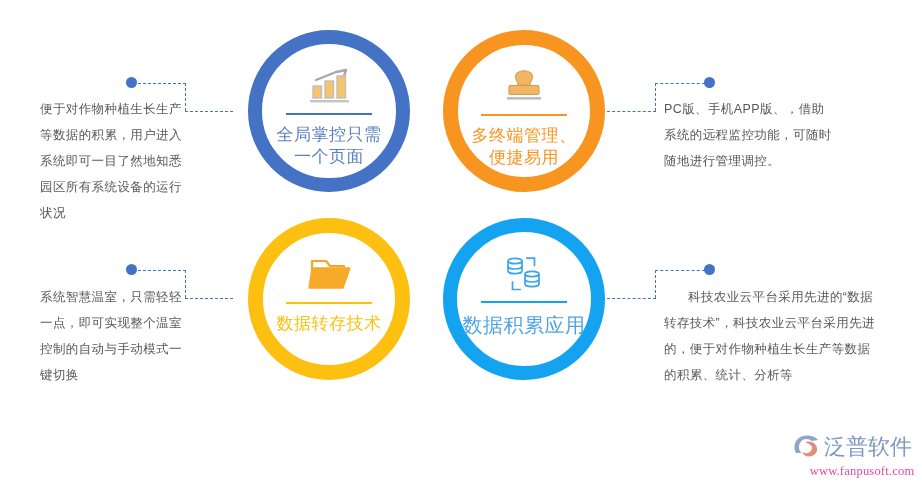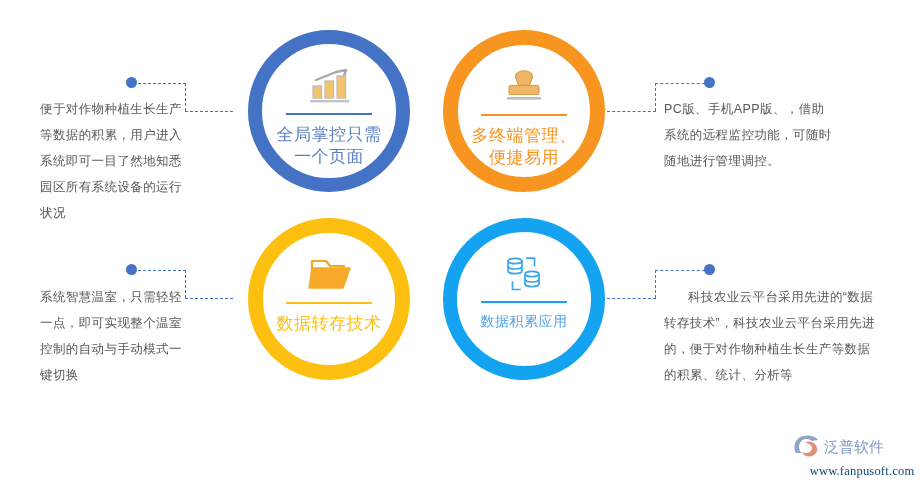--- a/index.html
+++ b/index.html
@@ -68,21 +68,21 @@
   #circle-data     { left: 443px; top: 218px; border: 14px solid #13a3f0; }
 
   #circle-global .divider { background: #4472c4; }
   #circle-multi  .divider { background: #f79520; }
   #circle-easy   .divider { background: #fdc010; }
   #circle-data   .divider { background: #13a3f0; }
 
   #circle-global .c-label { color: #5a7fc4; font-size: 17px; }
   #circle-multi  .c-label { color: #f79520; font-size: 17px; }
   #circle-easy   .c-label { color: #fdc010; font-size: 17px; }
-  #circle-data   .c-label { color: #4fa4e8; font-size: 14px; }
+  #circle-data   .c-label { color: #4fa4e8; font-size: 20px; }
 
   
   .text-block {
     position: absolute;
     color: #585858;
     font-size: 12.5px;
     line-height: 26px;
     letter-spacing: 0.4px;
     white-space: pre-line;
   }
@@ -143,31 +143,31 @@
     width: 126px;
     height: 46px;
   }
   #logo .logo-row {
     display: flex;
     align-items: center;
     height: 30px;
   }
   #logo .logo-mark { width: 30px; height: 28px; flex: none; }
   #logo .logo-word {
-    font-size: 15px;
+    font-size: 22px;
     color: #7f98c4;
     letter-spacing: 0px;
     font-family: "DejaVu Sans", sans-serif;
     margin-left: 2px;
     line-height: 1;
   }
   #logo .logo-url {
     font-family: "Liberation Serif", serif;
     font-size: 12.5px;
-    color: #0c4a6e;
+    color: #ec4899;
     text-align: center;
     letter-spacing: 0.2px;
     margin-top: 2px;
     margin-left: 14px;
   }
 </style>
 </head>
 <body>
 
 <div id="stage">

